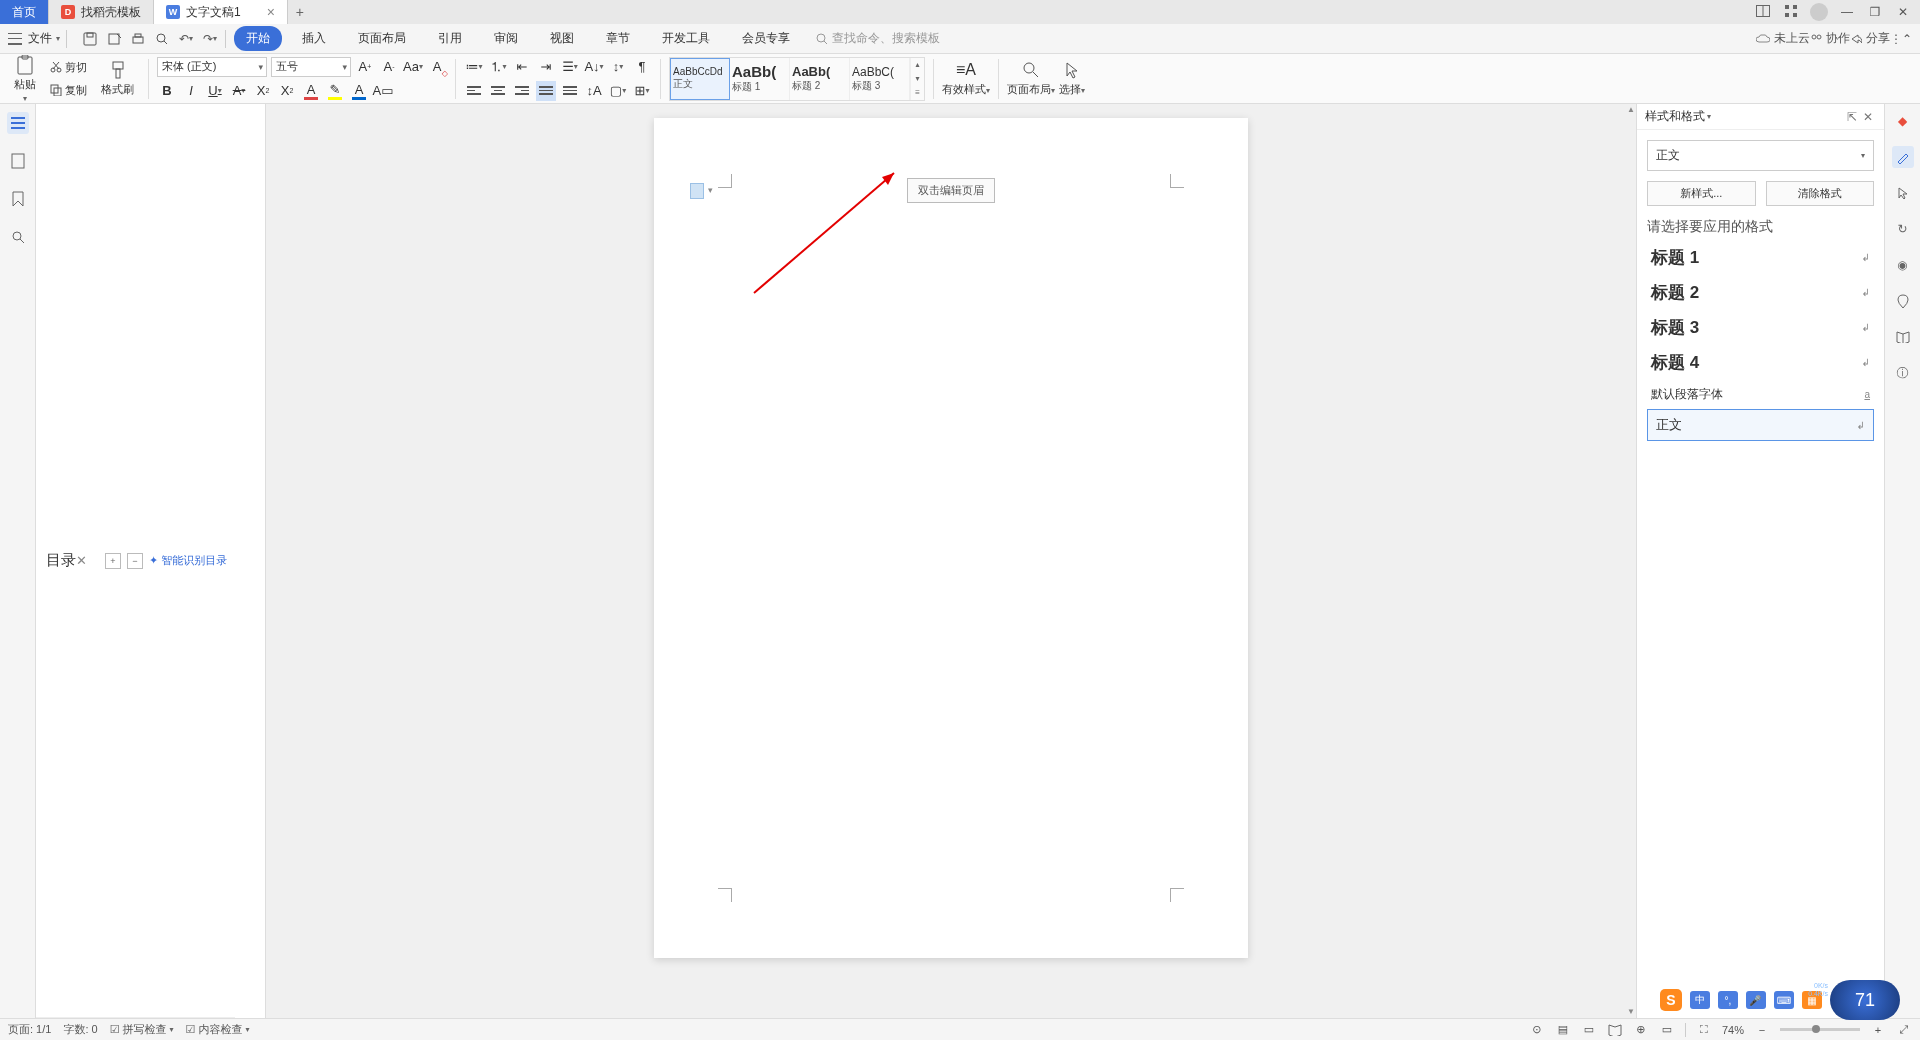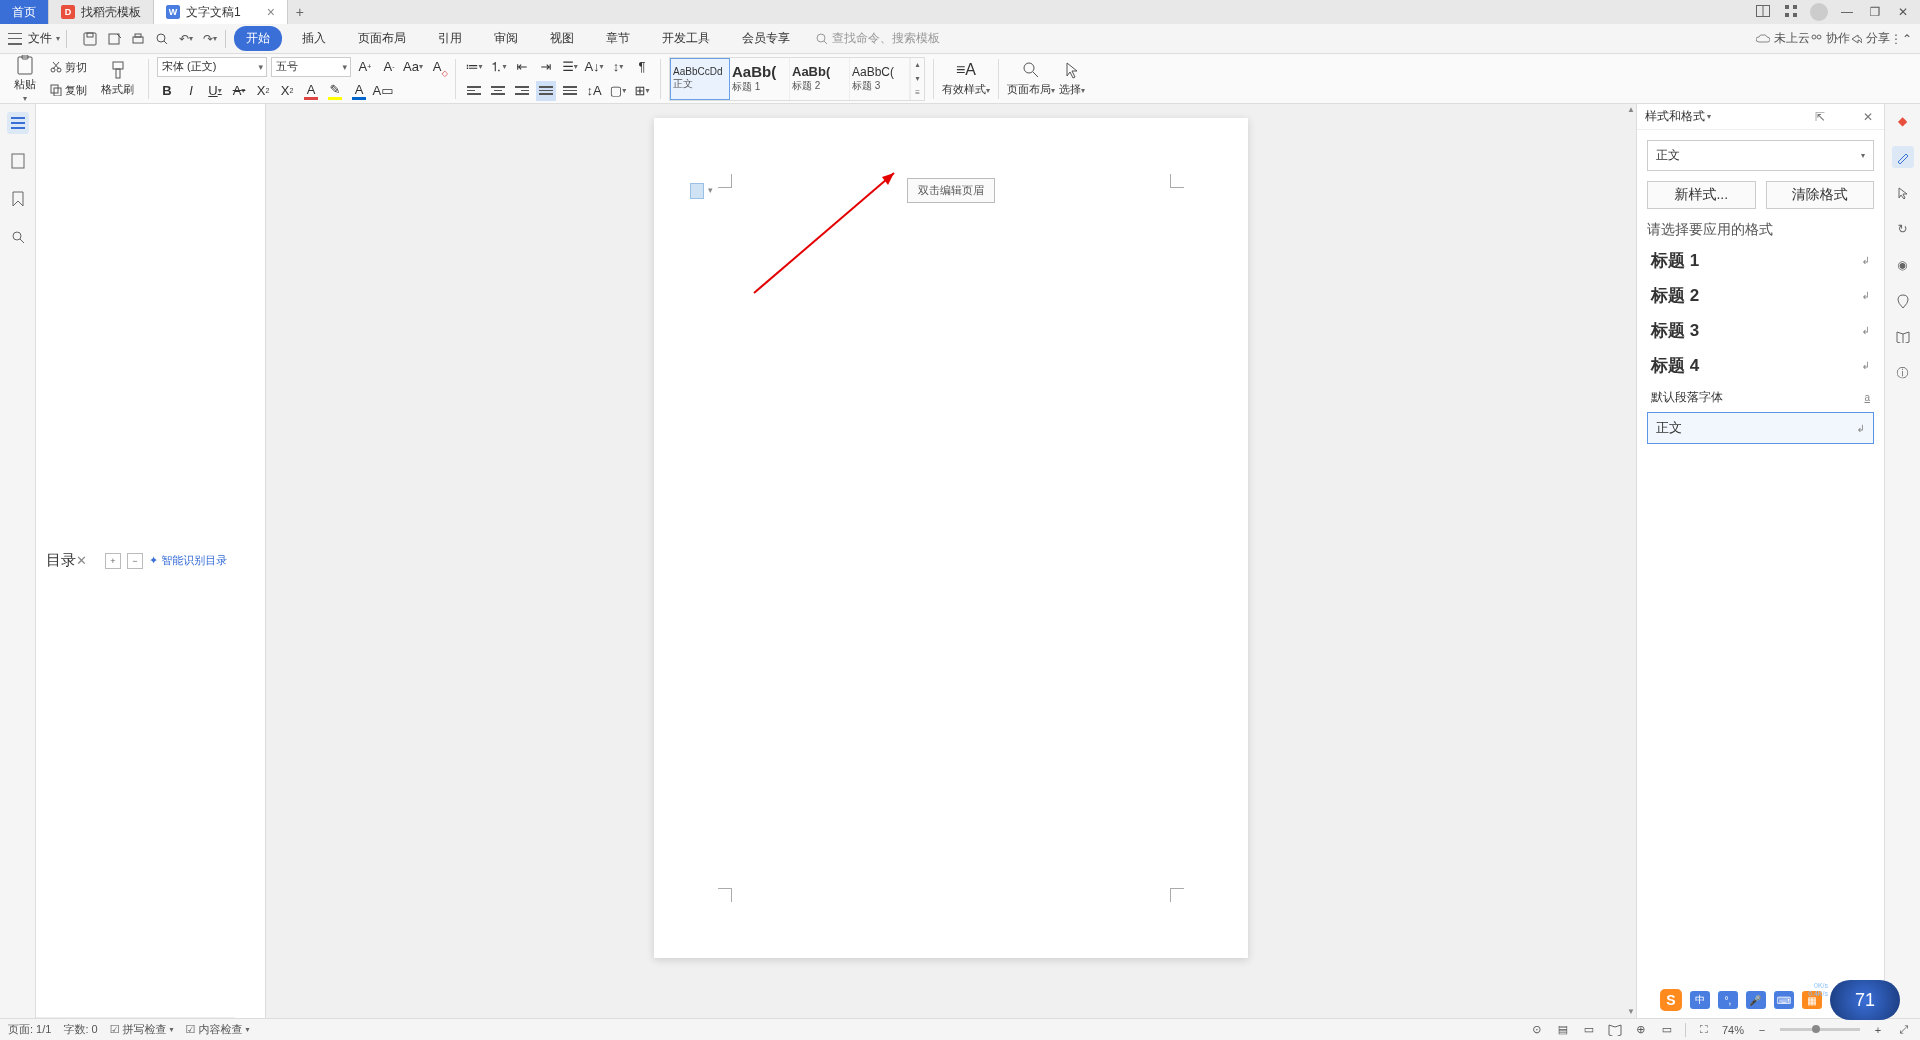--- a/index.html
+++ b/index.html
@@ -78,26 +78,26 @@
 .page-corner.bl { bottom: 56px; left: 64px; border-left: 1px solid #aaa; border-bottom: 1px solid #aaa; transform: rotate(180deg); }
 .page-corner.br { bottom: 56px; right: 64px; border-right: 1px solid #aaa; border-bottom: 1px solid #aaa; transform: rotate(180deg); }
 .header-hint { position: absolute; top: 60px; left: 50%; transform: translateX(-50%); border: 1px solid #bbb; padding: 4px 10px; font-size: 11px; color: #555; background: #fafafa; }
 .page-icon-marker { position: absolute; top: 65px; left: 36px; width: 14px; height: 16px; background: #d0e3f5; border: 1px solid #9bc0e5; }
 .arrow-annotation { position: absolute; pointer-events: none; }
 .scroll-track { position: absolute; right: 0; top: 0; bottom: 0; width: 10px; background: #f0f0f0; }
 .scroll-arrow { width: 100%; height: 12px; text-align: center; font-size: 8px; color: #888; line-height: 12px; }
 
 
 .right-panel { width: 248px; background: #fff; border-left: 1px solid #ddd; display: flex; flex-direction: column; }
-.rp-header { display: flex; align-items: center; padding: 4px 8px; border-bottom: 1px solid #eee; gap: 32px; }
+.rp-header { display: flex; align-items: center; padding: 4px 8px; border-bottom: 1px solid #eee; }
 .rp-title { font-size: 12px; flex: 1; display: flex; align-items: center; gap: 2px; }
 .rp-header-btn { width: 16px; text-align: center; color: #777; cursor: pointer; }
 .rp-current { margin: 10px; border: 1px solid #ccc; padding: 6px 8px; display: flex; align-items: center; justify-content: space-between; }
 .rp-btns { display: flex; gap: 10px; padding: 0 10px 8px; }
-.rp-btn { flex: 1; border: 1px solid #ccc; padding: 4px 0; text-align: center; font-size: 14px; cursor: pointer; background: #fafafa; }
+.rp-btn { flex: 1; border: 1px solid #ccc; padding: 4px 0; text-align: center; font-size: 11px; cursor: pointer; background: #fafafa; }
 .rp-hint { padding: 4px 10px; font-size: 14px; color: #555; }
 .style-list { padding: 0 10px; }
 .style-row { display: flex; align-items: center; justify-content: space-between; padding: 6px 4px; cursor: pointer; }
 .style-row.selected { border: 1px solid #5a95e6; background: #f2f7fd; padding: 6px 8px; }
 .style-row-name { font-size: 14px; }
 .style-row-name.h { font-weight: bold; font-size: 17px; }
 .style-row-mark { font-size: 10px; color: #888; }
 .rp-bottom { margin-top: auto; padding: 8px 10px; border-top: 1px solid #eee; display: flex; flex-direction: column; gap: 8px; font-size: 11px; }
 .rp-show-row { display: flex; align-items: center; gap: 6px; }
 .rp-show-select { flex: 1; border: 1px solid #ccc; padding: 2px 6px; background: #fff; position: relative; }

